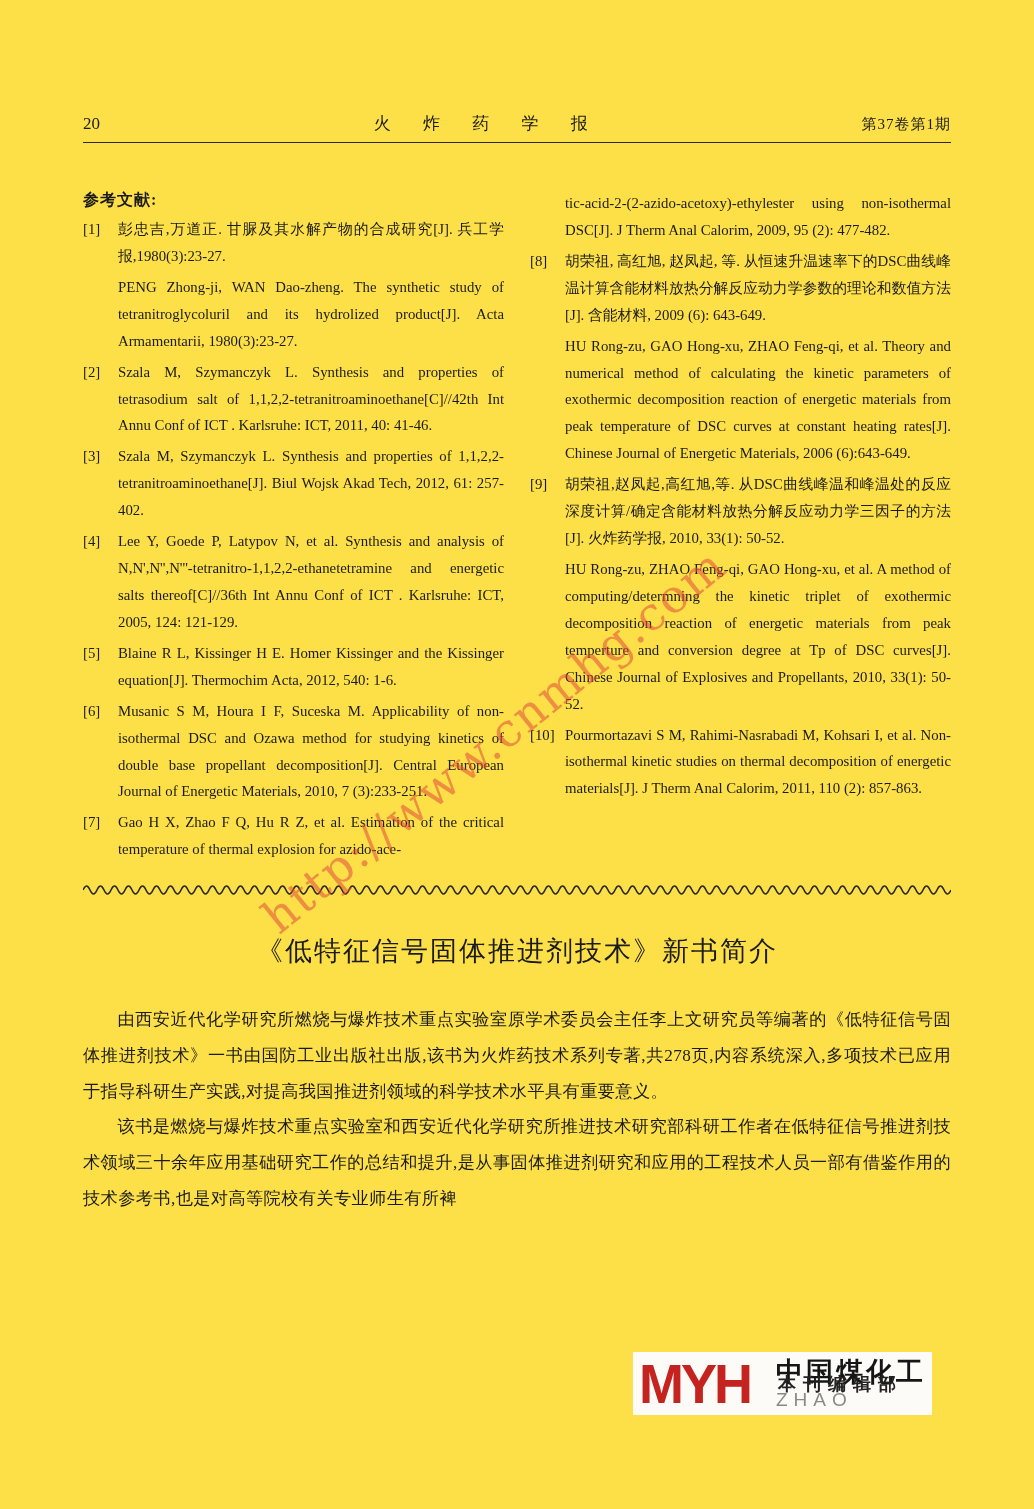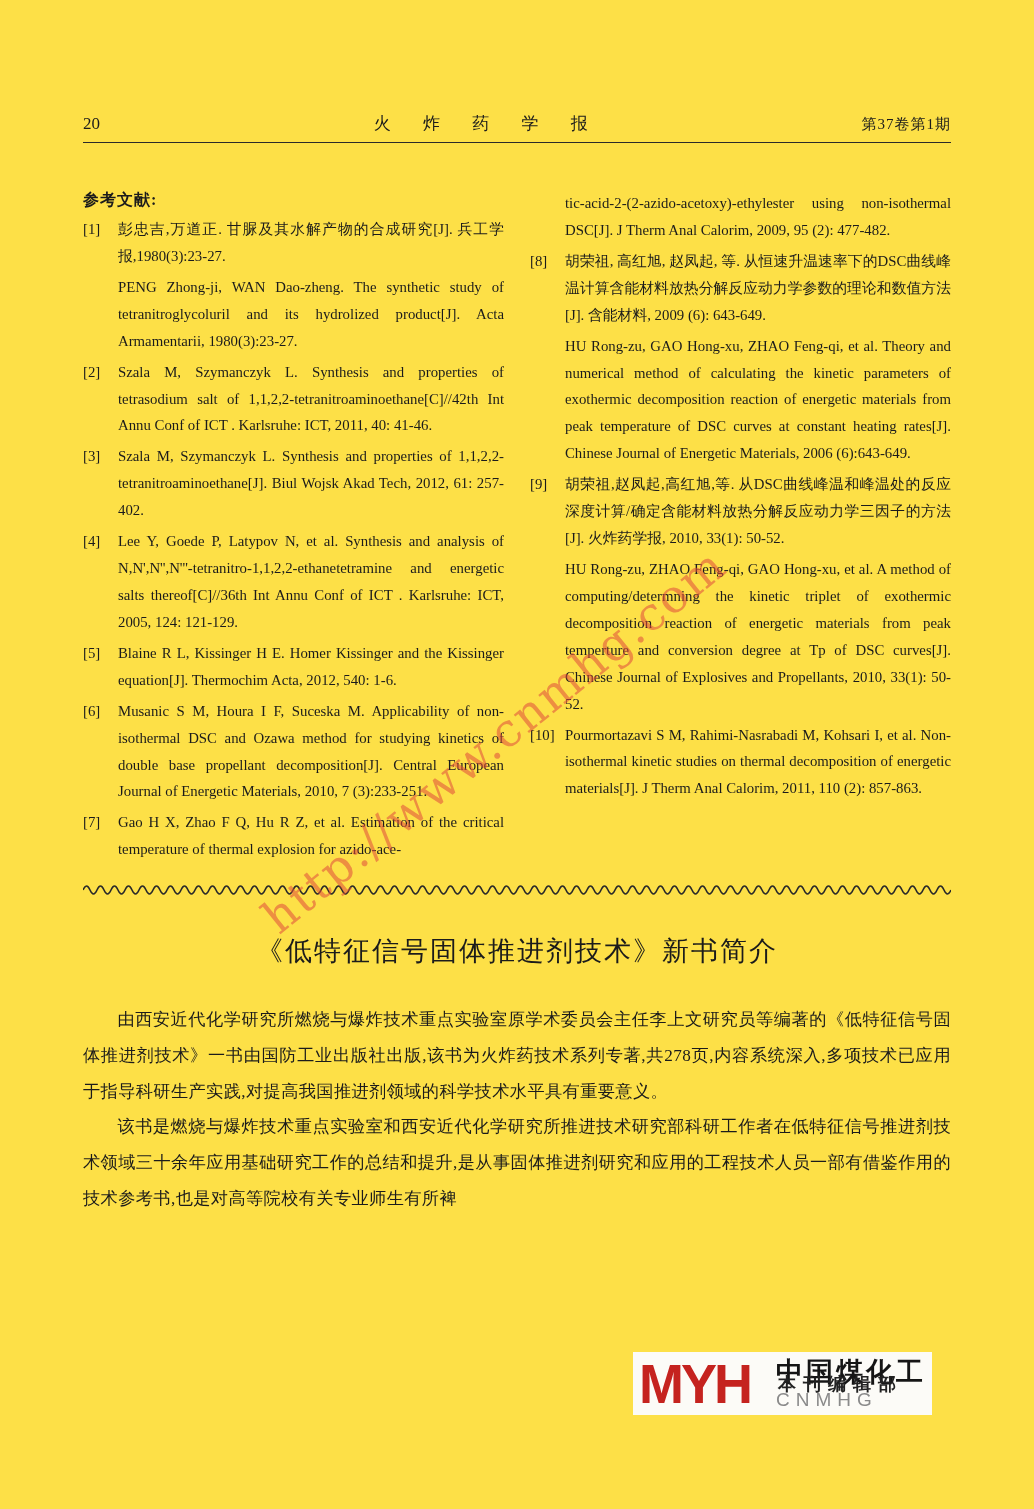--- a/index.html
+++ b/index.html
@@ -159,18 +159,18 @@
 
   <div class="book-body">
     <p class="body-para">由西安近代化学研究所燃烧与爆炸技术重点实验室原学术委员会主任李上文研究员等编著的《低特征信号固体推进剂技术》一书由国防工业出版社出版,该书为火炸药技术系列专著,共278页,内容系统深入,多项技术已应用于指导科研生产实践,对提高我国推进剂领域的科学技术水平具有重要意义。</p>
     <p class="body-para">该书是燃烧与爆炸技术重点实验室和西安近代化学研究所推进技术研究部科研工作者在低特征信号推进剂技术领域三十余年应用基础研究工作的总结和提升,是从事固体推进剂研究和应用的工程技术人员一部有借鉴作用的技术参考书,也是对高等院校有关专业师生有所裨</p>
   </div>
 
   <div class="footer-logo">
     <span class="logo-mark" style="color: rgb(197, 35, 31);">MYH</span>
     <span class="logo-text-col">
       <span class="logo-cn">中国煤化工</span>
-      <span class="logo-en">CNMHG</span>
+      <span class="logo-en">ZHAO</span>
     </span>
   </div>
   <div class="editorial">本刊编辑部</div>
 
 </div>
 
 </body></html>

